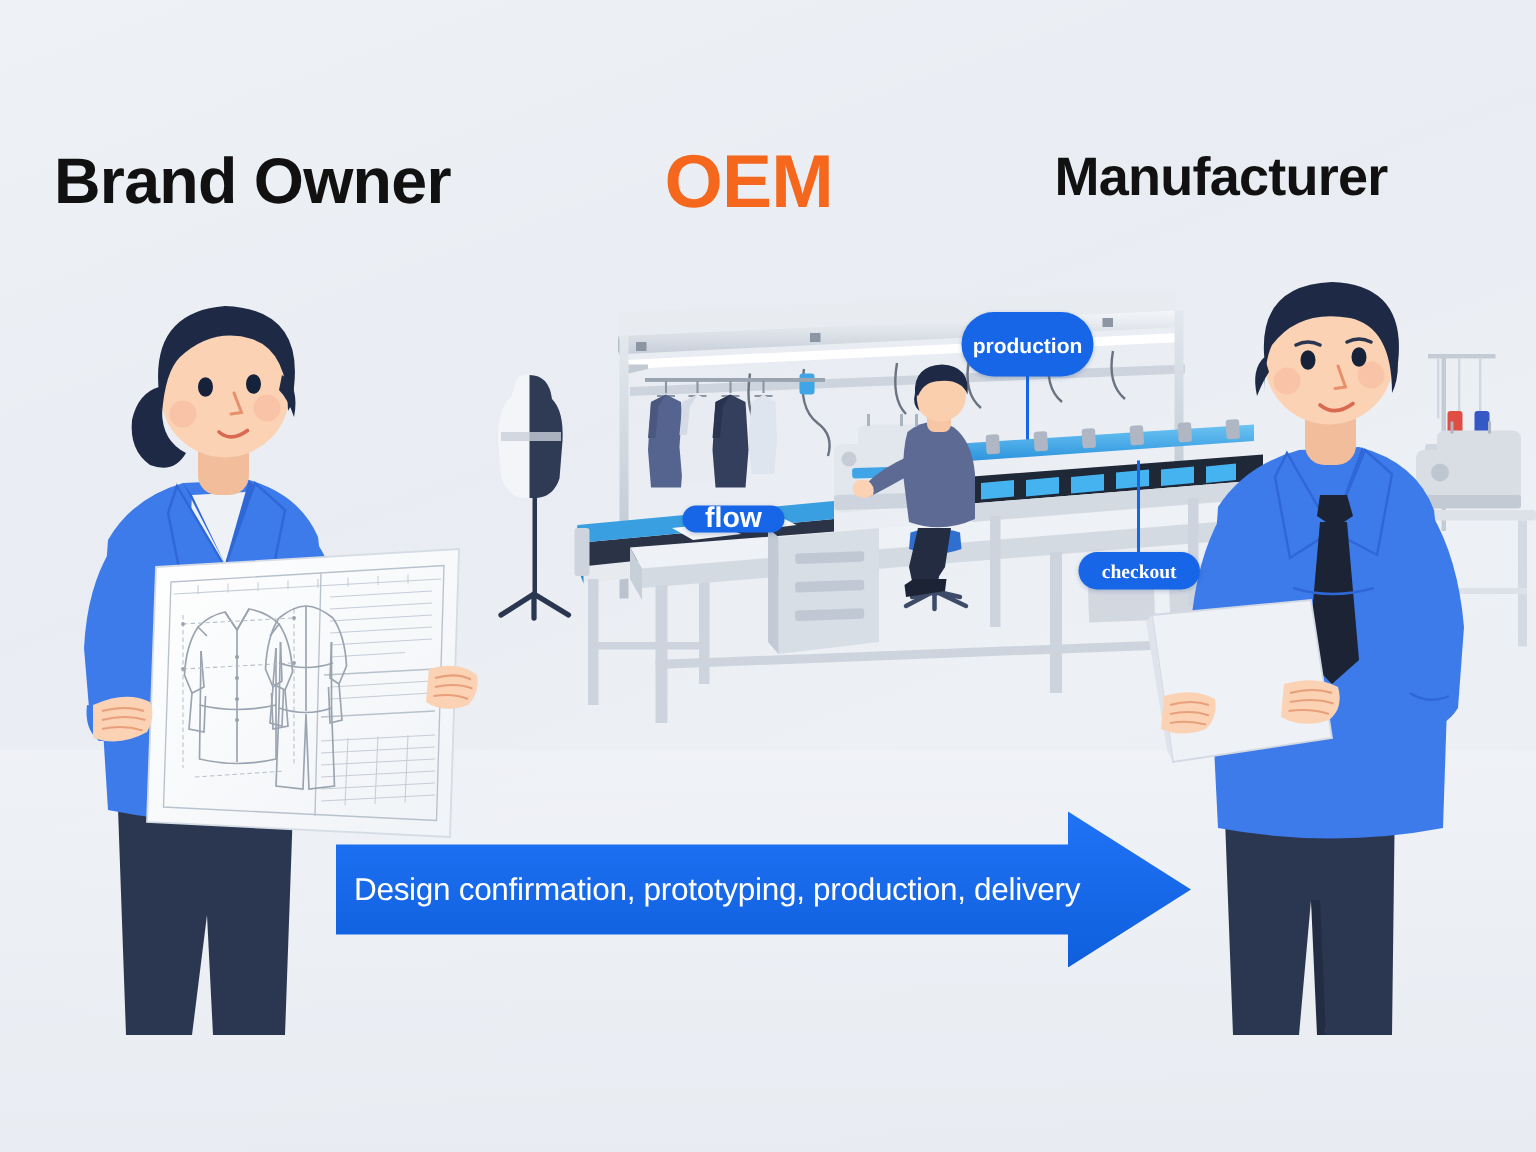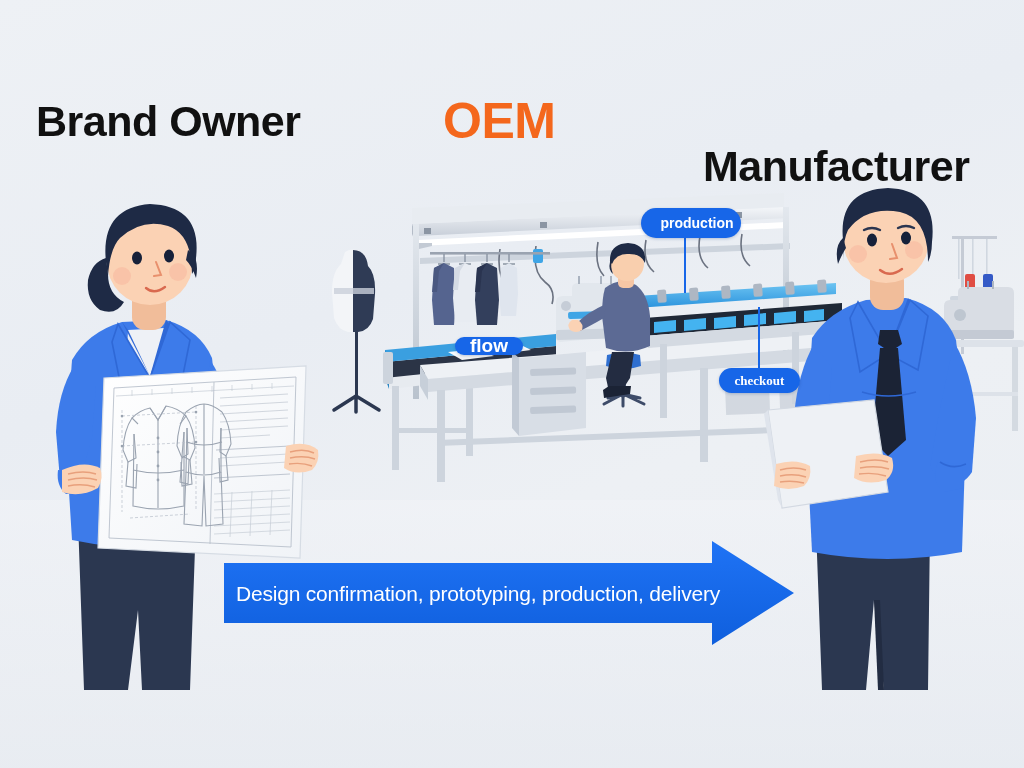--- a/index.html
+++ b/index.html
@@ -35,43 +35,41 @@
   #title-oem {
     left: 443px;
     top: 96px;
     font-size: 50px;
     color: #f4671c;
     font-weight: 700;
   }
   #title-manufacturer {
     left: 703px;
     top: 100px;
-    font-size: 43px;
+    font-size: 36px;
     color: #111111;
-    margin-top: 45px;
   }
   
   .badge {
     position: absolute;
     background: #1766e8;
     color: #ffffff;
     font-weight: 700;
     border-radius: 999px;
     display: flex;
     align-items: center;
     justify-content: center;
     white-space: nowrap;
     box-shadow: 0 1px 3px rgba(20,60,130,0.25);
     z-index: 30;
   }
   #badge-production {
     left: 641px; top: 208px;
-    width: 88px; height: 30px;
+    width: 88px; height: 43px;
     font-size: 14px;
-    padding-left: 12px;
   }
   #badge-flow {
     left: 455px; top: 337px;
     width: 68px; height: 18px;
     font-size: 19px;
   }
   #badge-checkout {
     left: 719px; top: 368px;
     width: 81px; height: 25px;
     font-size: 13px;

